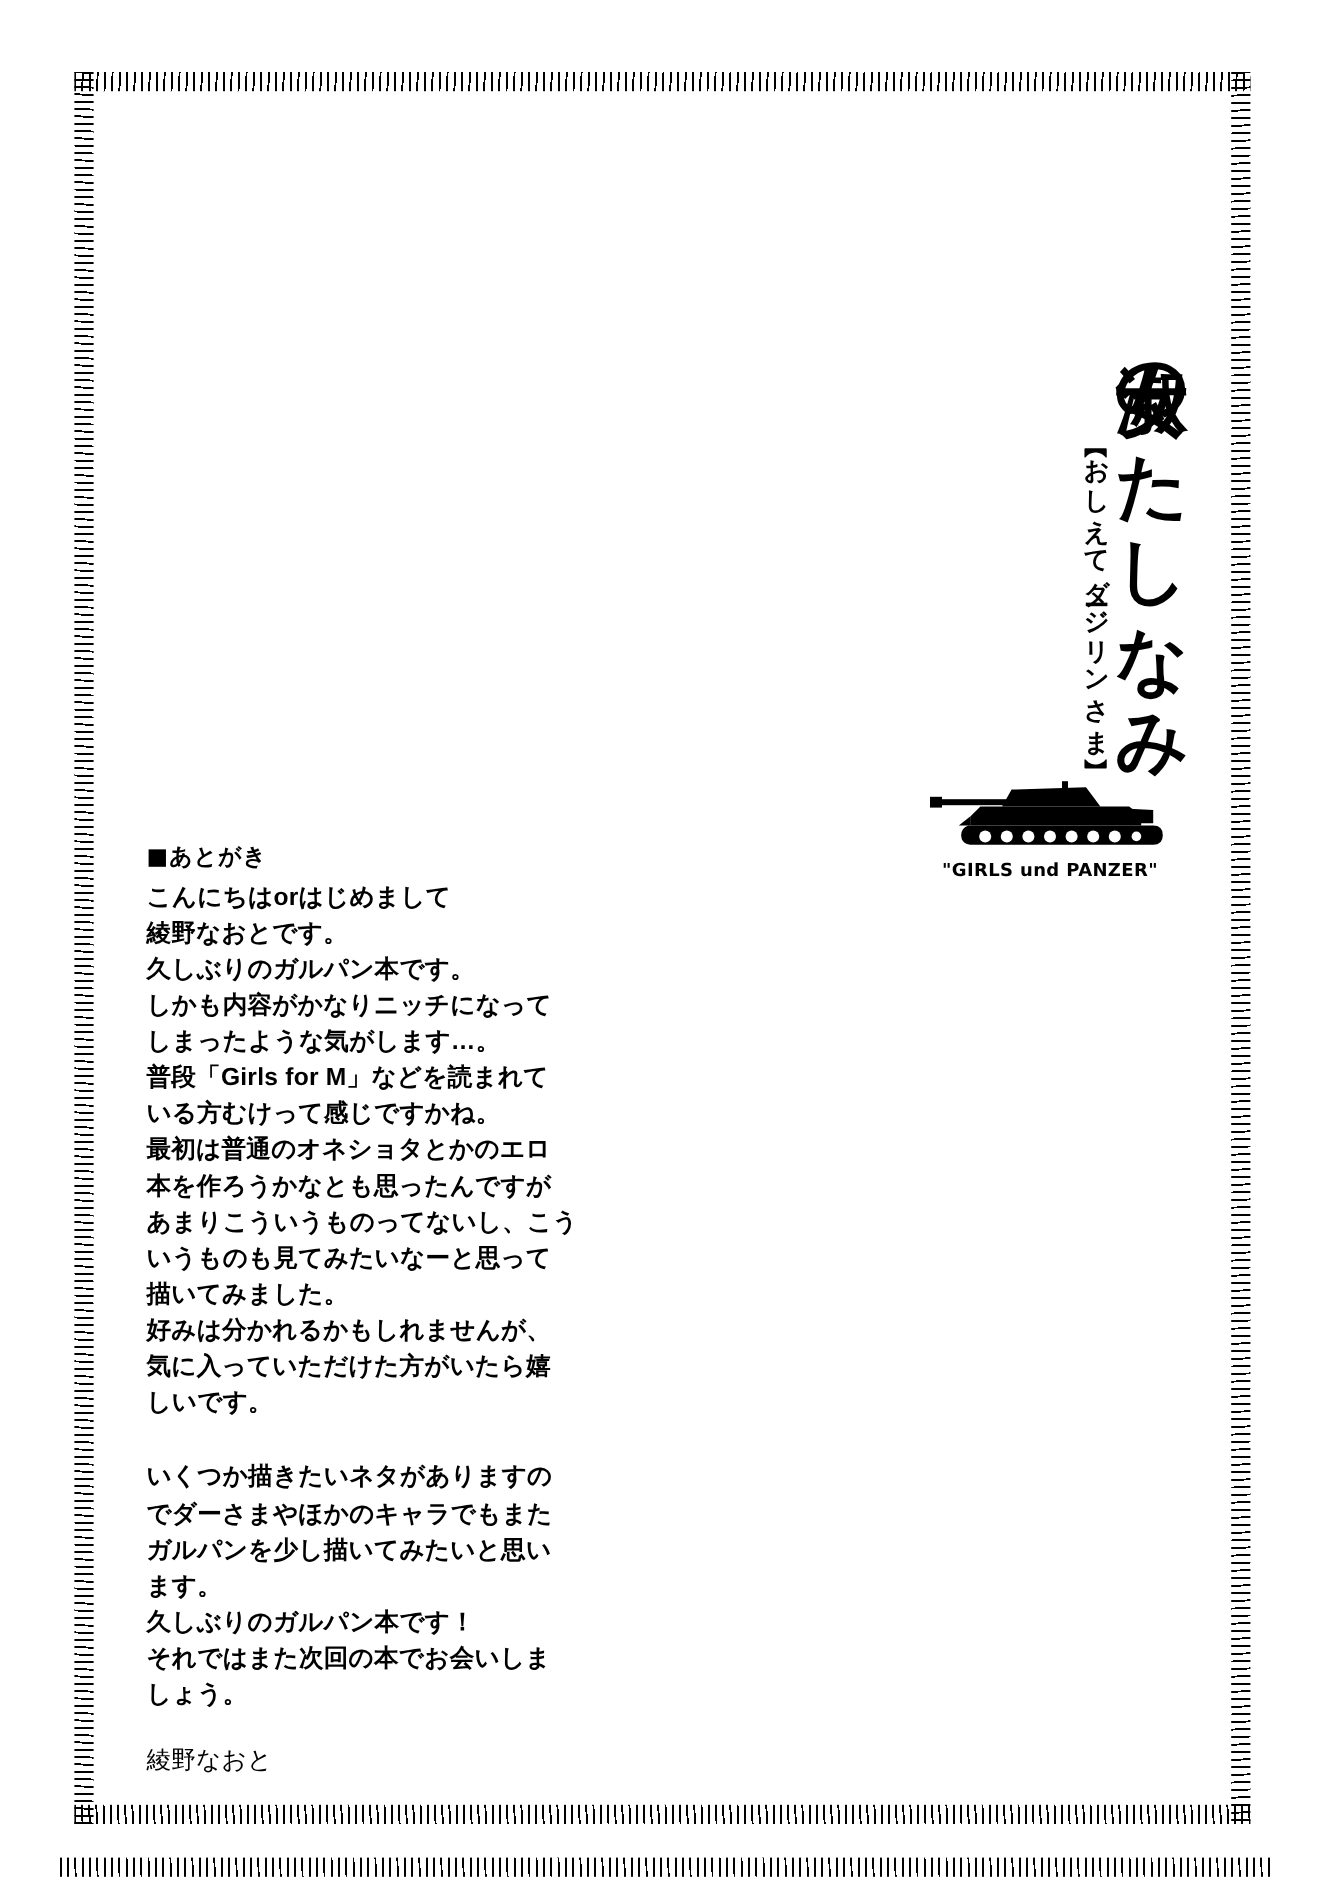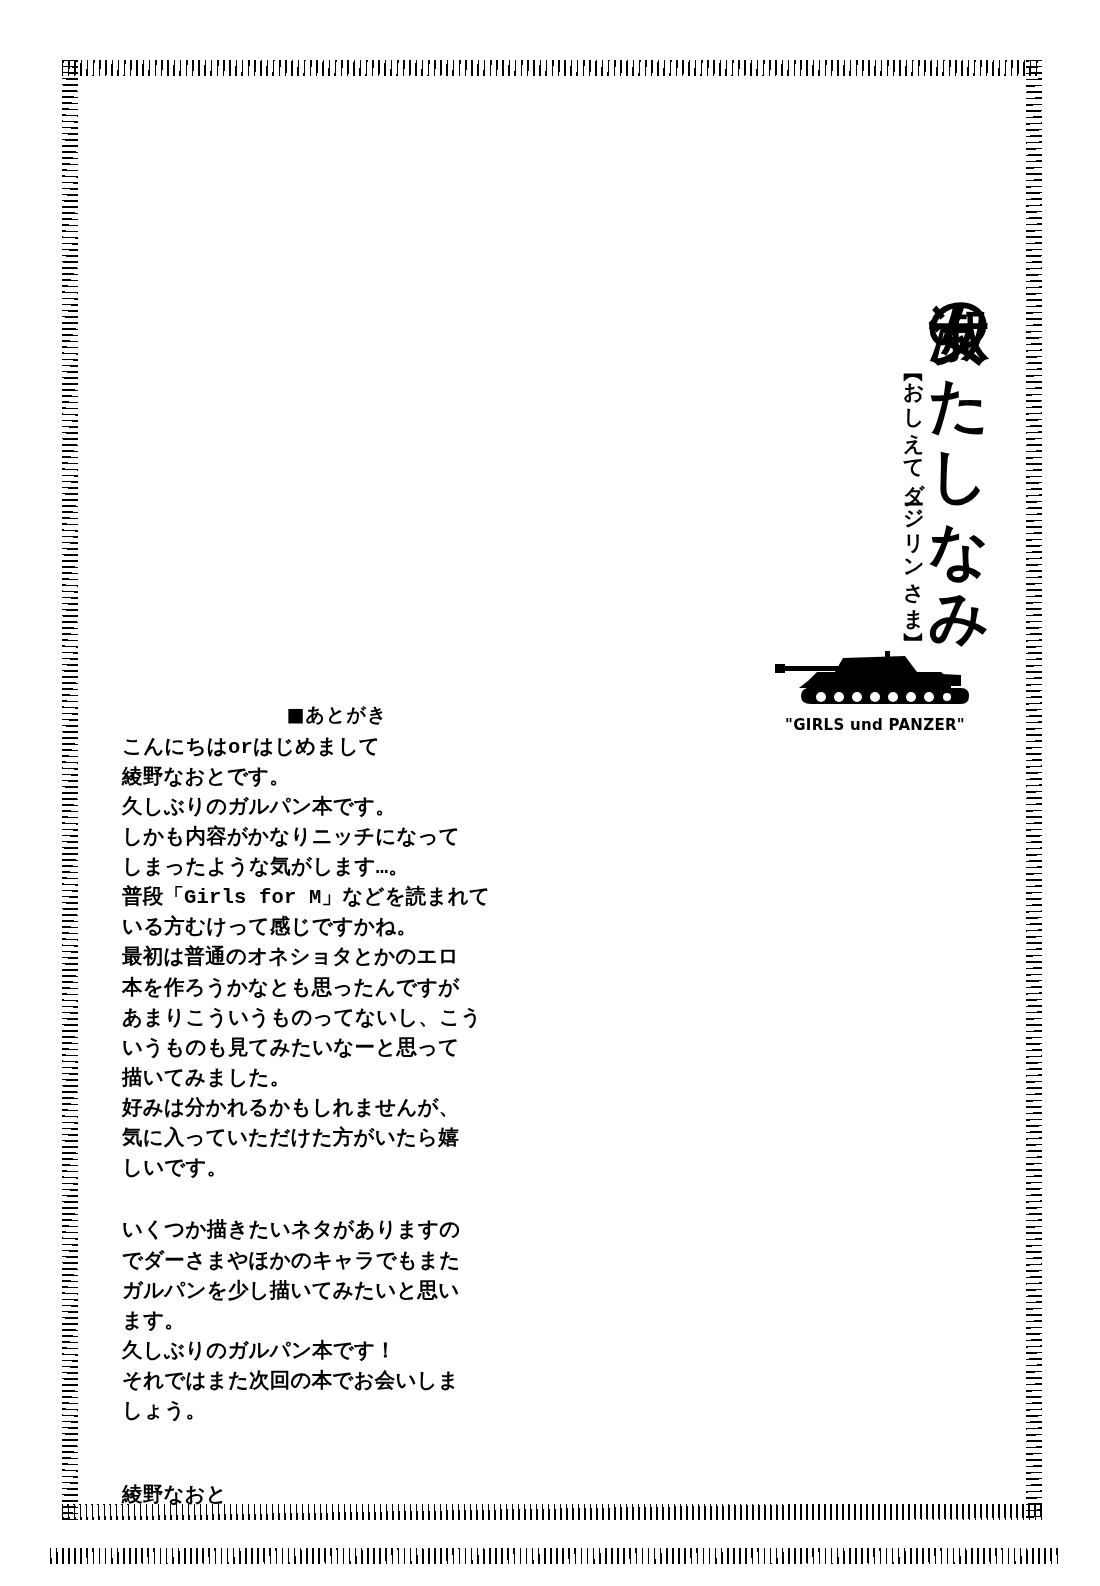--- a/index.html
+++ b/index.html
@@ -158,40 +158,39 @@
     top: 700px;
     width: 430px;
   }
   .aw-heading {
     font-family: "DejaVu Sans", sans-serif;
     font-weight: bold;
     font-size: 19px;
     line-height: 1.5;
     margin-bottom: 4px;
     letter-spacing: 1px;
-    text-align: center;
   }
   .aw-para {
-    font-family: Liberation Mono, monospace;
+    font-family: Liberation Sans, sans-serif;
     font-weight: bold;
     font-size: 20.5px;
     line-height: 1.47;
     letter-spacing: 0.2px;
     white-space: pre-wrap;
   }
   .aw-gap {
     height: 32px;
   }
   .aw-sign {
     font-family: "DejaVu Sans", sans-serif;
-    font-weight: bold;
+    font-weight: normal;
     font-size: 20.5px;
     line-height: 1.47;
     letter-spacing: 0.2px;
-    margin-top: 52px;
+    margin-top: 24px;
   }
 </style>
 </head>
 <body>
 
 <div class="page">
 
   <div class="frame">
     <div class="hatch hatch-top"></div>
     <div class="hatch hatch-bottom"></div>

